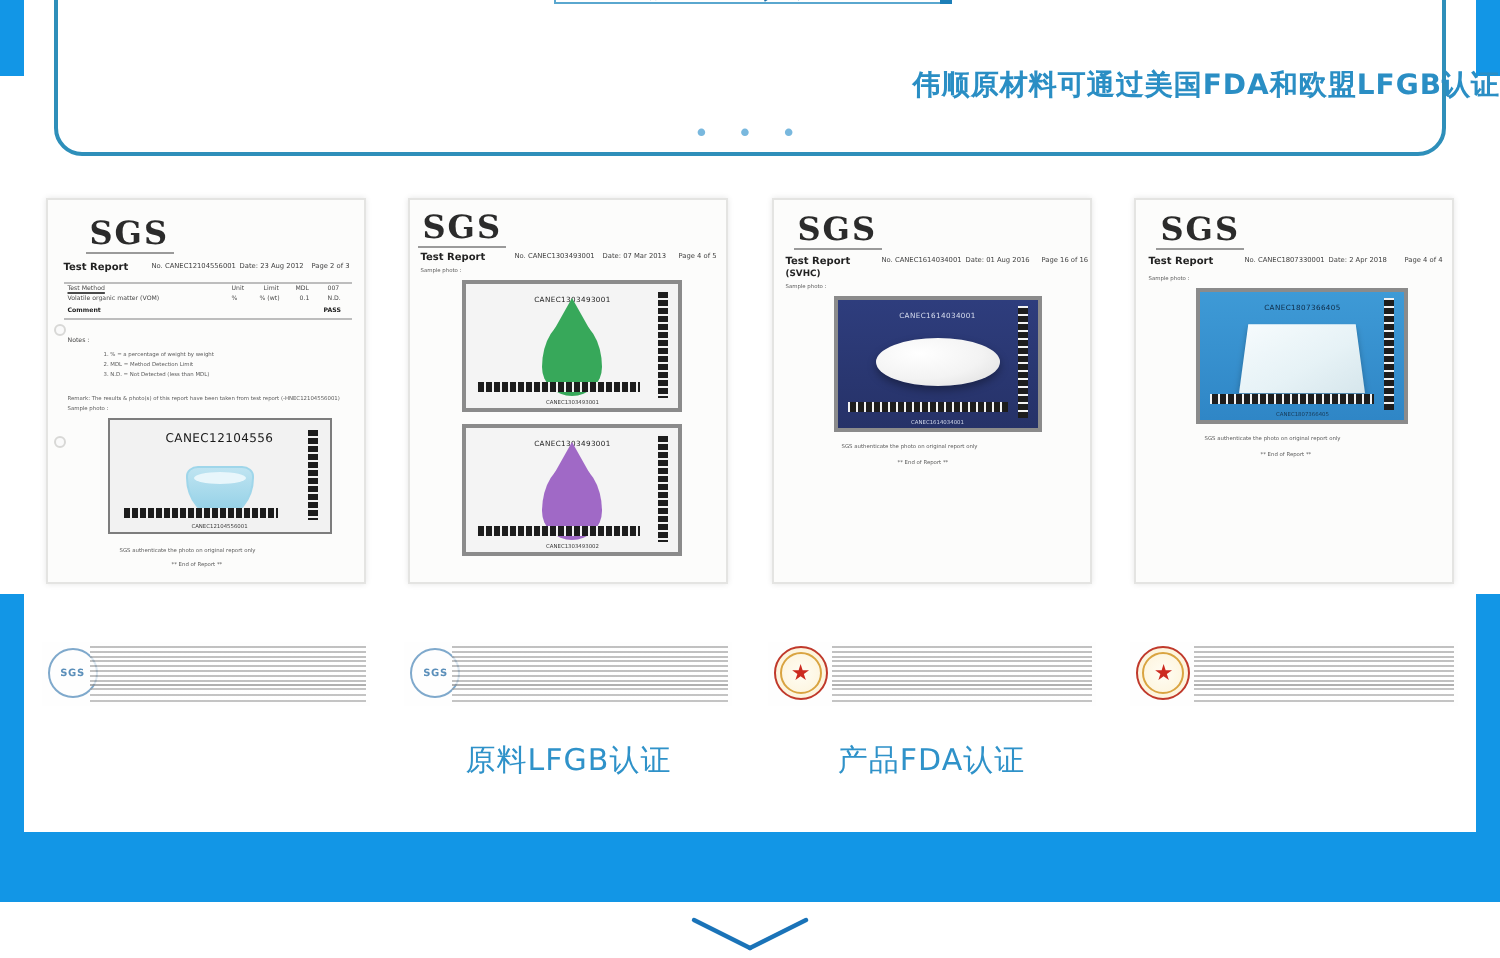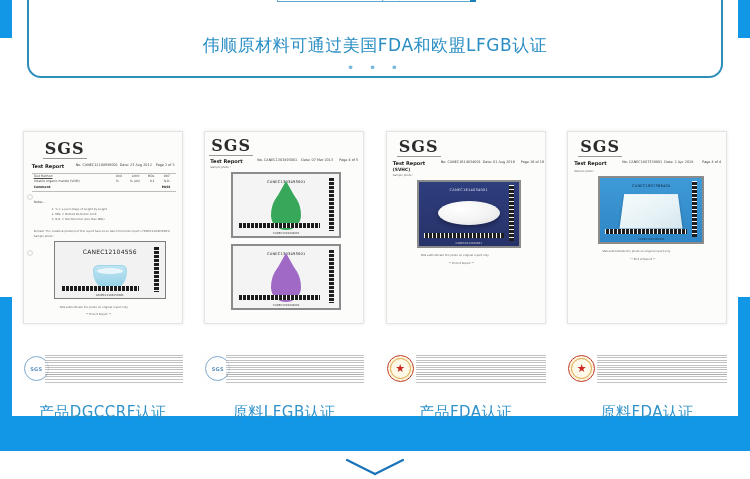--- a/index.html
+++ b/index.html
@@ -53,25 +53,26 @@
   .title-nub {
     position: absolute;
     left: 470px; top: -4px;
     width: 6px; height: 6px;
     background: #1d7fb8;
   }
 
   .subtitle {
     position: absolute;
     left: 0; right: 0; top: 34px;
-    text-align: center;
-    font-size: 17px;
+    text-align: right;
+    font-size: 14px;
     color: #2a8ec4;
     letter-spacing: .5px;
     white-space: nowrap;
+    font-weight: bold;
   }
   .dots {
     position: absolute;
     left: 0; right: 0; top: 60px;
     text-align: center;
     font-size: 13px;
     color: #79b8de;
     letter-spacing: 5px;
   }
 
@@ -87,21 +88,20 @@
   .grid {
     position: absolute;
     left: 0; top: 0;
     width: 726px; height: 317px;
     display: flex;
   }
   .cell {
     flex: 1 1 0;
     position: relative;
     padding: 0 4px;
-    margin-top: 32px;
   }
 
   
   .sheet {
     position: relative;
     margin: 0 auto;
     width: 160px; height: 193px;
     background: #fcfcfb;
     border: 1px solid #e4e4e2;
     box-shadow: 0 0 3px rgba(0,0,0,.10);
@@ -394,21 +394,20 @@
           <div class="txt tiny" style="left:62px; top:181px;">** End of Report **</div>
         </div>
 
         <div class="strip">
           <div class="seal-blue">SGS</div>
           <div class="stripe-lines"></div>
           <div class="hairline"></div>
           <div class="stripe-foot"></div>
         </div>
 
-        <div class="cap">产品DGCCRF认证</div>
       </div>
 
       <div class="cell">
         <div class="sheet">
           <div class="sgs" style="left:6px; top:4px;">SGS</div>
 
           <div class="hdr-lbl" style="left:5px; top:26px;">Test Report</div>
           <div class="hdr-meta" style="left:52px; top:26px;">No. CANEC1303493001</div>
           <div class="hdr-meta" style="left:96px; top:26px;">Date: 07 Mar 2013</div>
           <div class="hdr-meta" style="left:134px; top:26px;">Page 4 of 5</div>
@@ -504,21 +503,20 @@
 
         <div class="strip">
           <div class="seal-red">
             <span class="star">★</span>
           </div>
           <div class="stripe-lines" style="left:32px;"></div>
           <div class="hairline" style="left:32px;"></div>
           <div class="stripe-foot" style="left:32px;"></div>
         </div>
 
-        <div class="cap">原料FDA认证</div>
       </div>
 
     </div>
   </div>
 
   <div class="band"></div>
 
   <div class="chev">
     <svg width="60" height="18" viewBox="0 0 60 18" xmlns="http://www.w3.org/2000/svg">
       <path d="M2 2 L30 16" stroke="#1a73b8" stroke-width="2.2" fill="none" stroke-linecap="round"></path>

